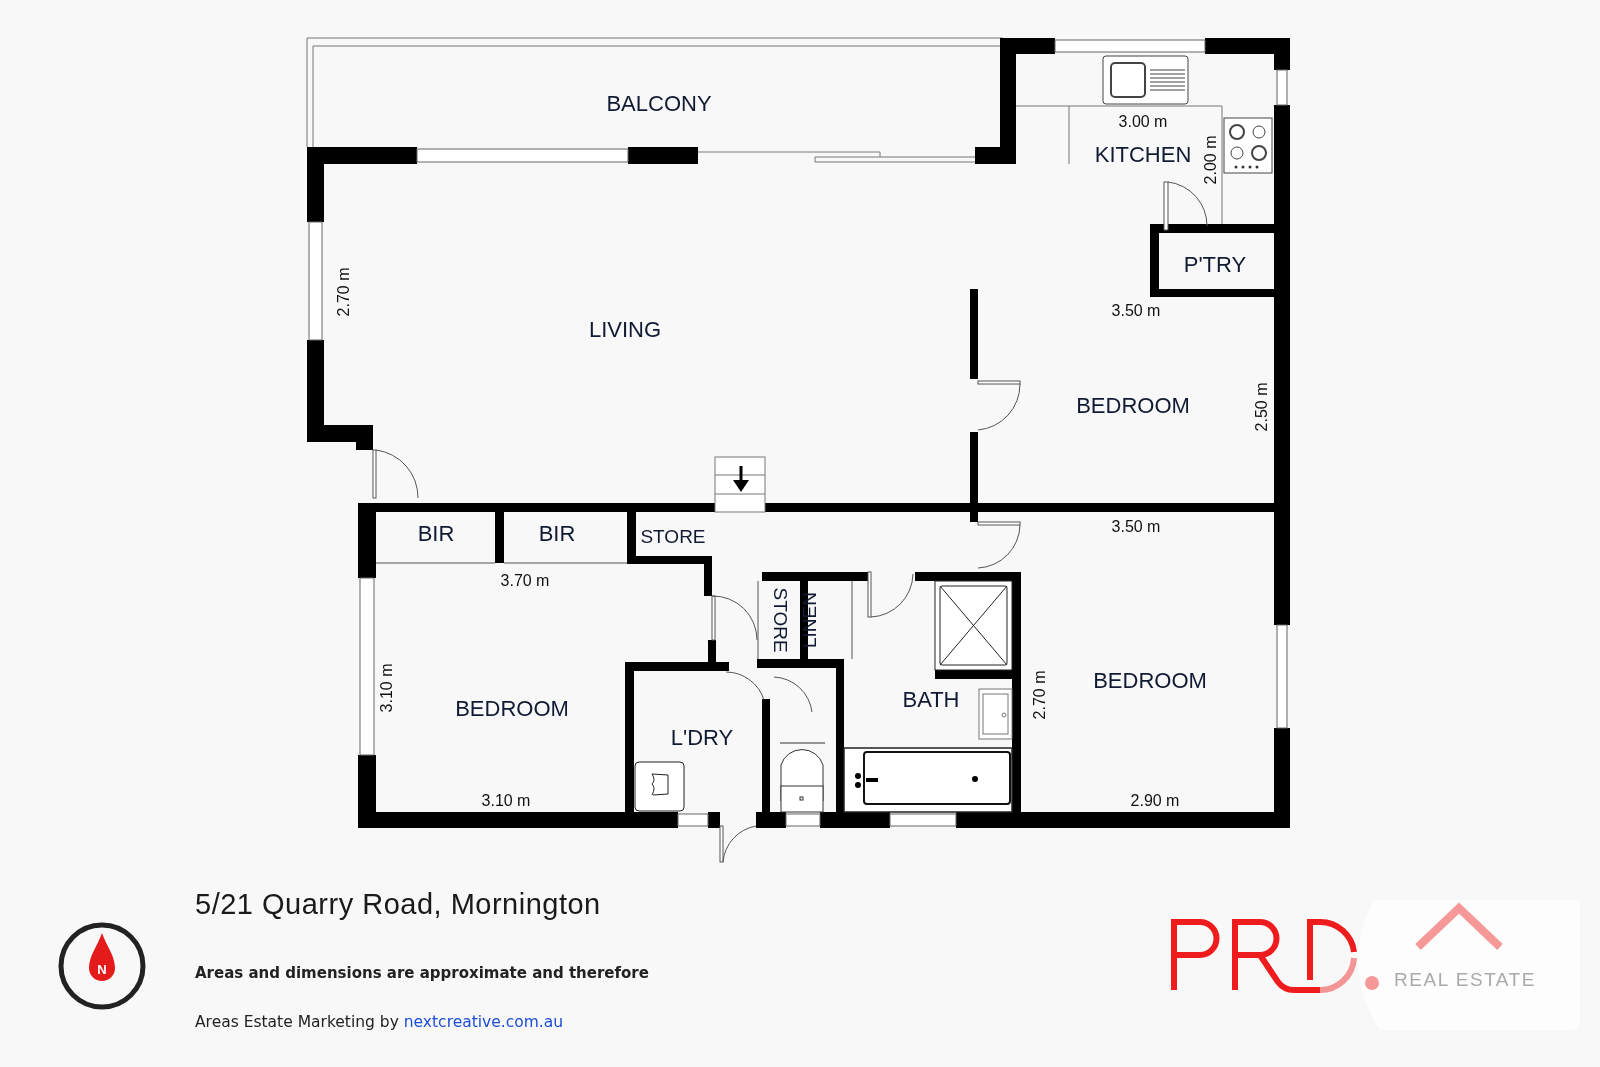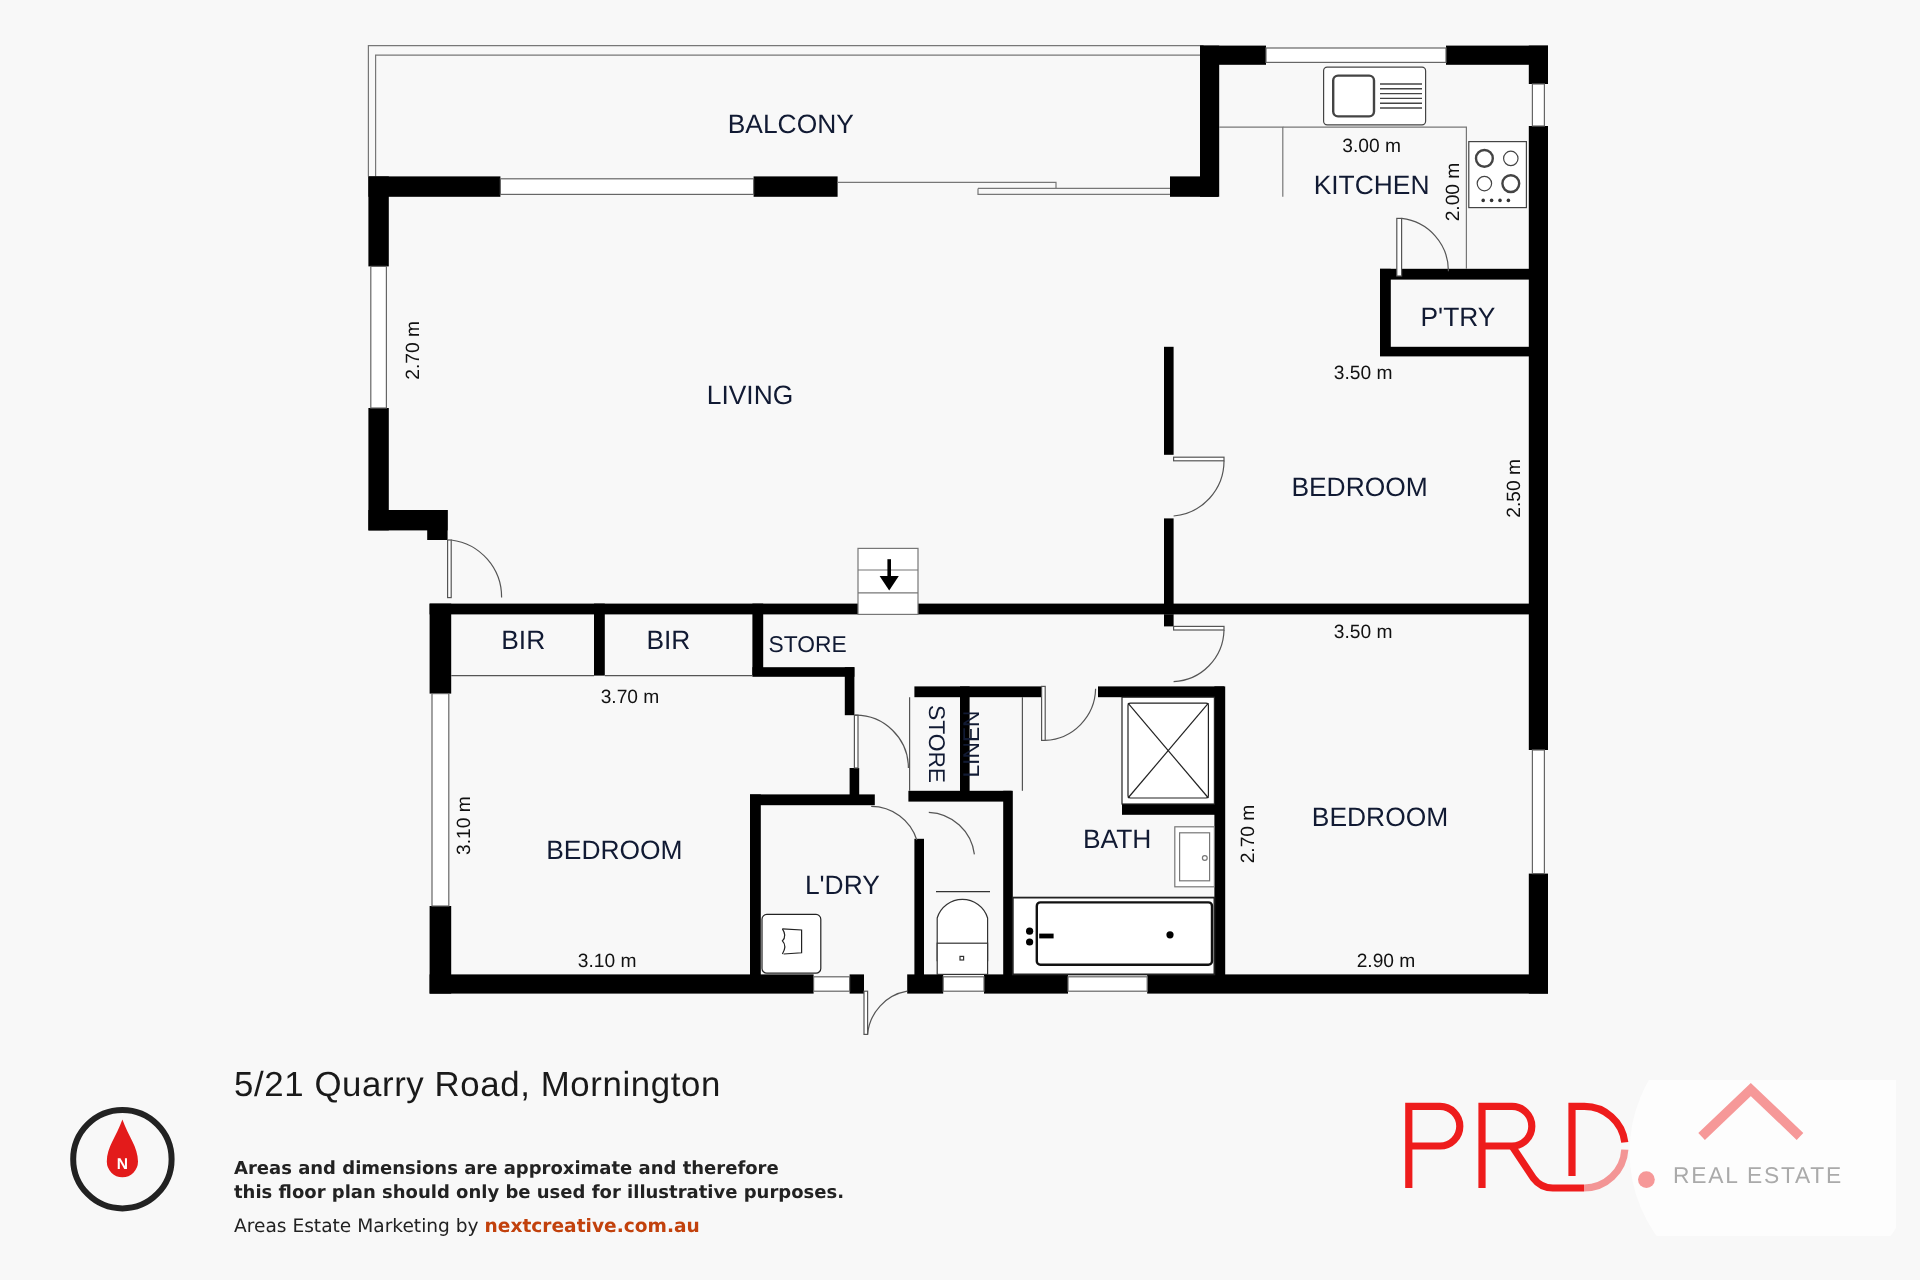--- a/index.html
+++ b/index.html
@@ -3,21 +3,21 @@
 <meta charset="utf-8">
 <style>
   html, body { margin: 0; padding: 0; }
   body { width: 1600px; height: 1067px; background: #f8f8f8; position: relative; overflow: hidden; font-family: "Liberation Sans", sans-serif; }
   #plan { position: absolute; left: 0; top: 0; }
   .lbl { font-family: "Liberation Sans", sans-serif; font-size: 22px; fill: #111a33; }
   .dim { font-family: "Liberation Sans", sans-serif; font-size: 16px; fill: #111; }
   .footer-title { position: absolute; left: 195px; top: 888px; font-family: Liberation Sans, sans-serif; font-size: 29px; color: #1a1a1a; letter-spacing: 0.5px; }
   .footer-note { position: absolute; left: 195px; top: 963px; font-family: "DejaVu Sans", sans-serif; font-size: 15px; color: #222; line-height: 20px; width: 520px; font-weight: bold; }
   .footer-credit { position: absolute; left: 195px; top: 1013px; font-family: "DejaVu Sans", sans-serif; font-size: 15.5px; color: #222; }
-  .footer-credit b { font-weight: bold; color: #c2410c; }
+  .footer-credit b { font-weight: normal; color: #1d4ed8; }
   .compass { position: absolute; left: 57px; top: 921px; width: 90px; height: 90px; }
   .logo { position: absolute; left: 1160px; top: 900px; width: 420px; height: 130px; }
 </style>
 </head>
 <body>
 
 <svg id="plan" width="1600" height="1067" viewBox="0 0 1600 1067">
 
   <g fill="none" stroke="#777" stroke-width="1">
     <polyline points="307,147 307,38 1003,38"></polyline>
@@ -231,21 +231,20 @@
 
 <svg class="compass" viewBox="0 0 90 90">
   <circle cx="45" cy="45" r="41" fill="none" stroke="#222" stroke-width="5"></circle>
   <path d="M45,12 C50,26 58,35 58,47 A13,13 0 0 1 32,47 C32,35 40,26 45,12 Z" fill="#e31b1b"></path>
   <text x="45" y="53" text-anchor="middle" font-family="Liberation Sans, sans-serif" font-weight="bold" font-size="13" fill="#fff">N</text>
 </svg>
 
 <div class="footer-title">5/21 Quarry Road, Mornington</div>
 <div class="footer-note">
   <div>Areas and dimensions are approximate and therefore</div>
-  <div>this floor plan should only be used for illustrative purposes.</div>
 </div>
 <div class="footer-credit"><span>Areas Estate Marketing by </span><b>nextcreative.com.au</b></div>
 
 <svg class="logo" viewBox="0 0 420 130">
   <circle cx="318" cy="60" r="120" fill="#fdfdfd"></circle>
   <g fill="none" stroke="#ee1c1c" stroke-width="6" stroke-linecap="butt">
     <path d="M14,90 L14,22 L40,22 A16,16 0 0 1 40,55 L14,55"></path>
     <path d="M75,90 L75,22 L100,22 A16,16 0 0 1 100,55 L75,55"></path>
     <path d="M100,55 L118,82 Q124,90 134,90 L160,90"></path>
     <path d="M150,80 L150,22 L160,22 A34,34 0 0 1 194,52"></path>

